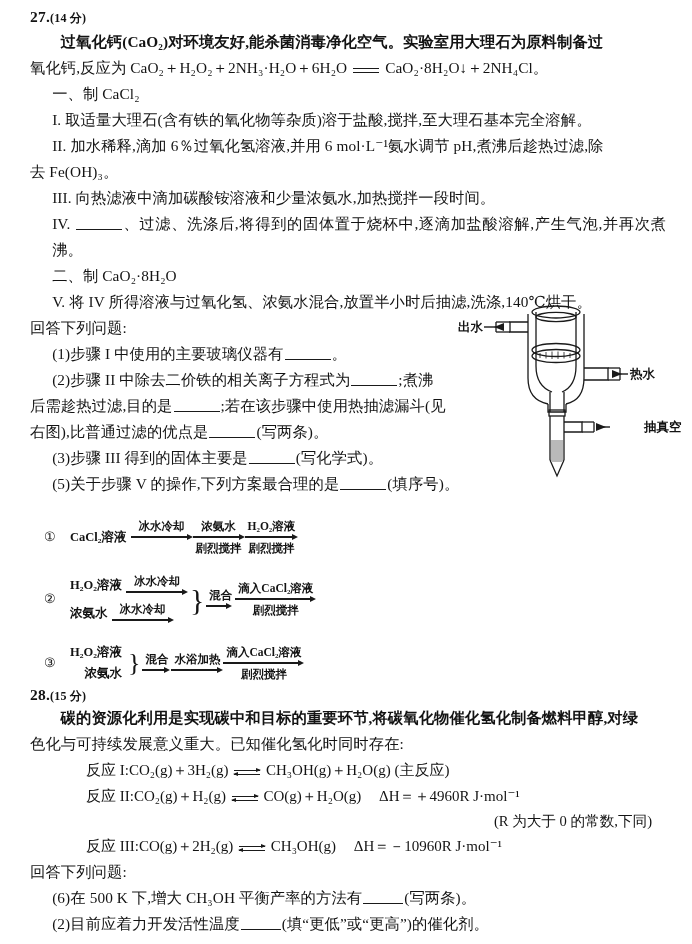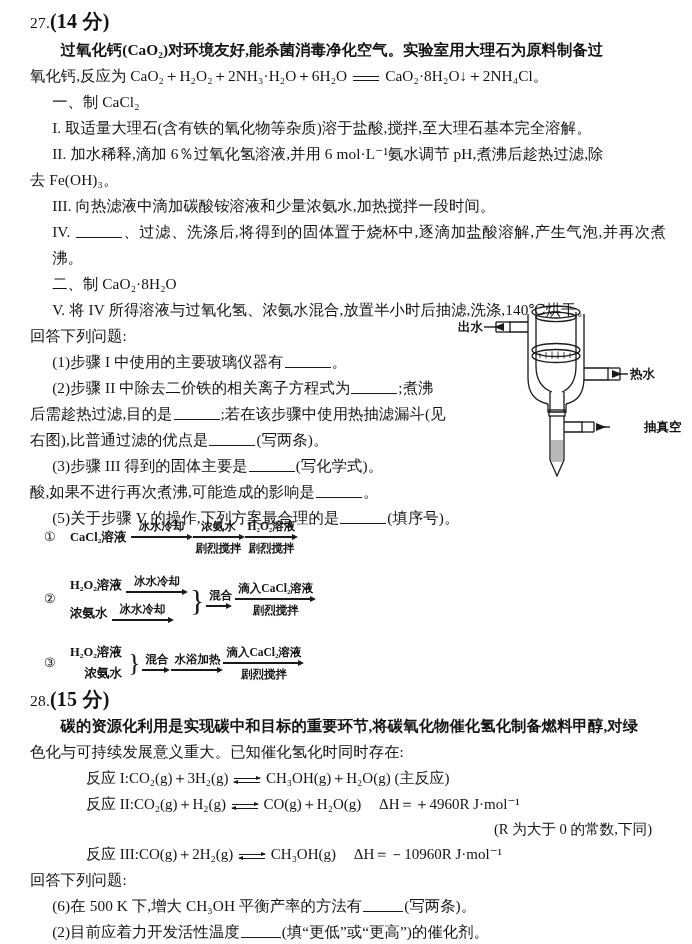--- a/index.html
+++ b/index.html
@@ -20,22 +20,22 @@
     width: 692px;
     height: 944px;
     padding: 0;
   }
   
   .q-head {
     font-size: 15.5px;
     font-weight: bold;
     letter-spacing: 0.2px;
   }
-  .q-head .num { font-weight: normal; }
-  .q-head .score { font-weight: bold; font-size: 20px; }
+  .q-head .num { font-weight: bold; }
+  .q-head .score { font-weight: bold; font-size: 12px; }
   .para {
     font-size: 15.3px;
     line-height: 26px;
     text-align: justify;
     letter-spacing: 0.1px;
   }
   .indent { text-indent: 2em; font-weight: bold; }
   .indent1 { padding-left: 1.45em; }
   .blank {
     display: inline-block;
@@ -261,23 +261,20 @@
           <span>后需趁热过滤,目的是</span><span class="blank"></span><span>;若在该步骤中使用热抽滤漏斗(见</span>
         </div>
         <div class="para">
           <span>右图),比普通过滤的优点是</span><span class="blank"></span><span>(写两条)。</span>
         </div>
 
         <div class="para indent1">
           <span>(3)步骤 III 得到的固体主要是</span><span class="blank"></span><span>(写化学式)。</span>
         </div>
 
-        <div class="para">
-          <span>酸,如果不进行再次煮沸,可能造成的影响是</span><span class="blank"></span><span>。</span>
-        </div>
       </div>
 
       <div class="para indent1">
         <span>(5)关于步骤 V 的操作,下列方案最合理的是</span><span class="blank"></span><span>(填序号)。</span>
       </div>
 
     </div>
   </div>
 
   <div id="apparatus">

